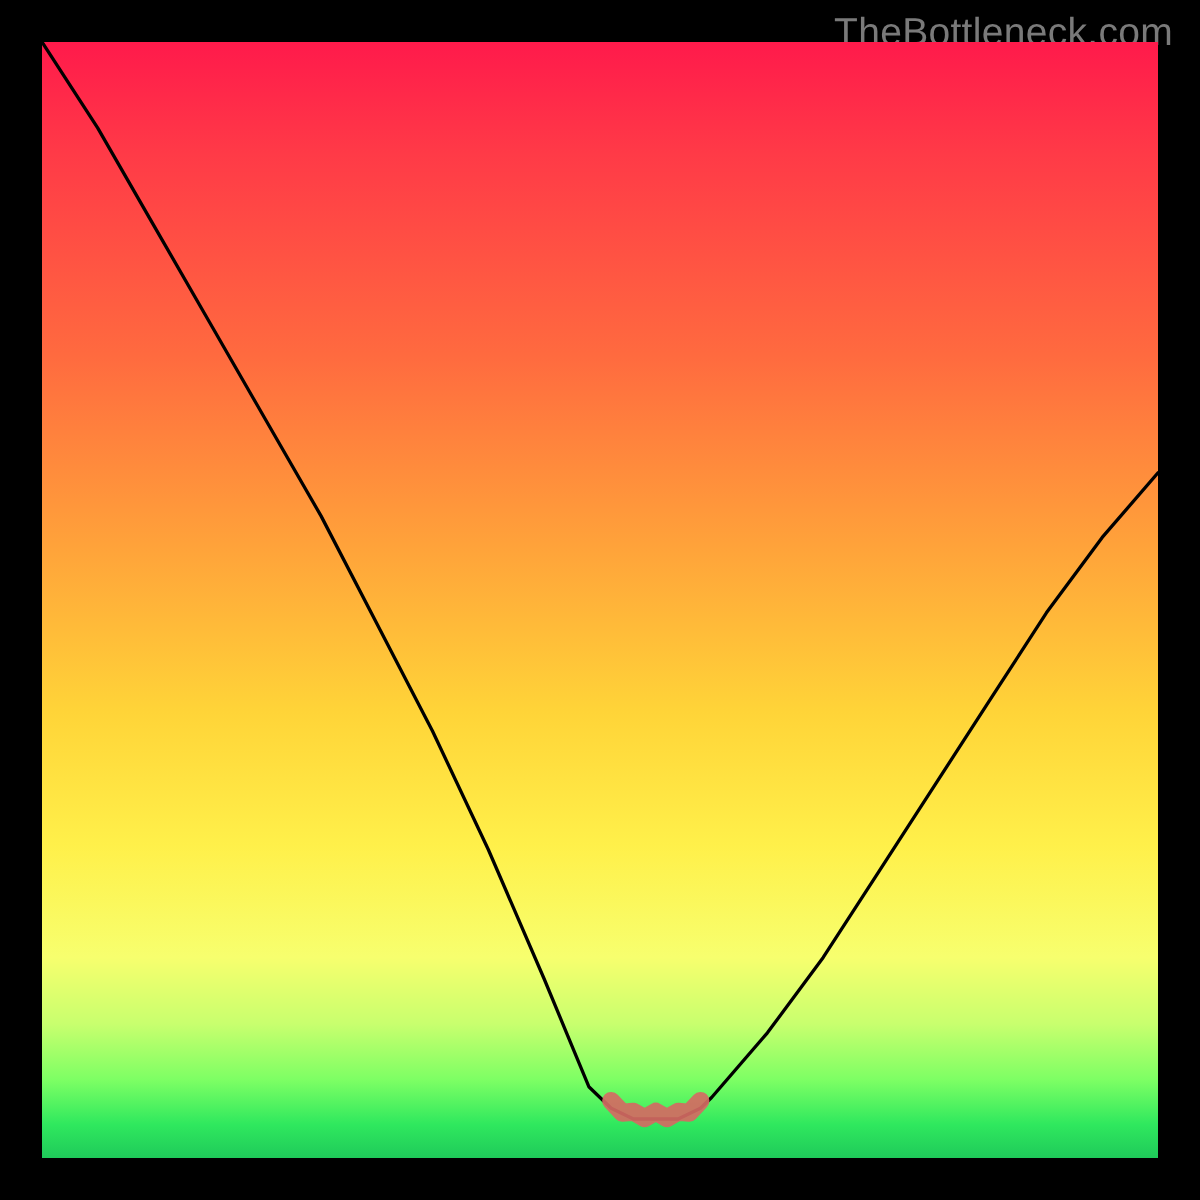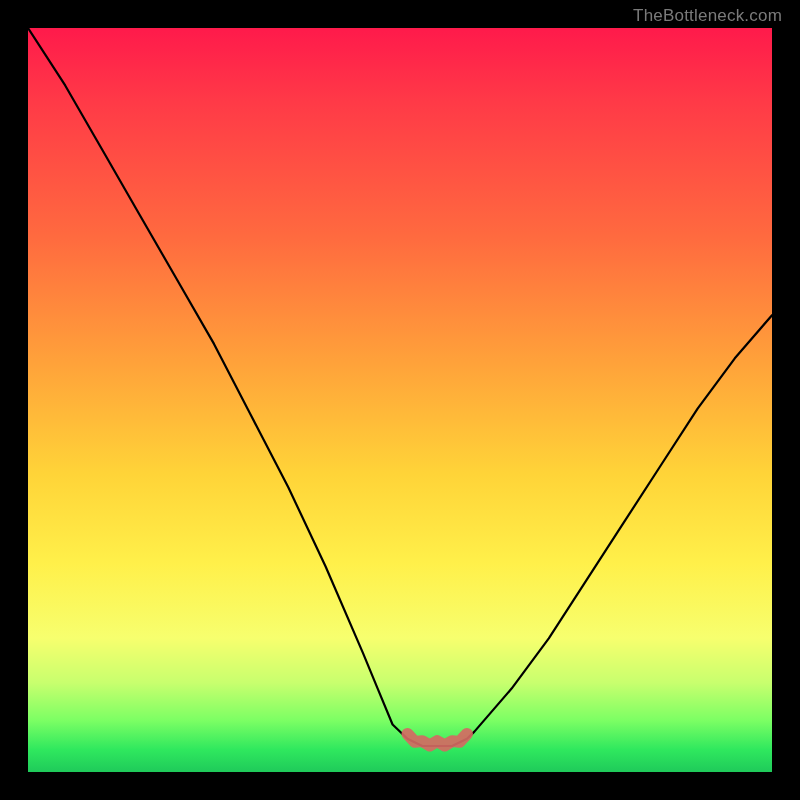--- a/index.html
+++ b/index.html
@@ -37,21 +37,21 @@
       #7dff64 93%,
       #2fe85e 97%,
       #1fca5a 100%
     );
   }
   .watermark {
     position: absolute;
     top: 6px;
     right: 18px;
     color: #7a7a7a;
-    font-size: 17px;
+    font-size: 26px;
     font-weight: 500;
     letter-spacing: 0.2px;
     user-select: none;
   }
   svg.overlay {
     position: absolute;
     left: 0;
     top: 0;
     width: 744px;
     height: 744px;

